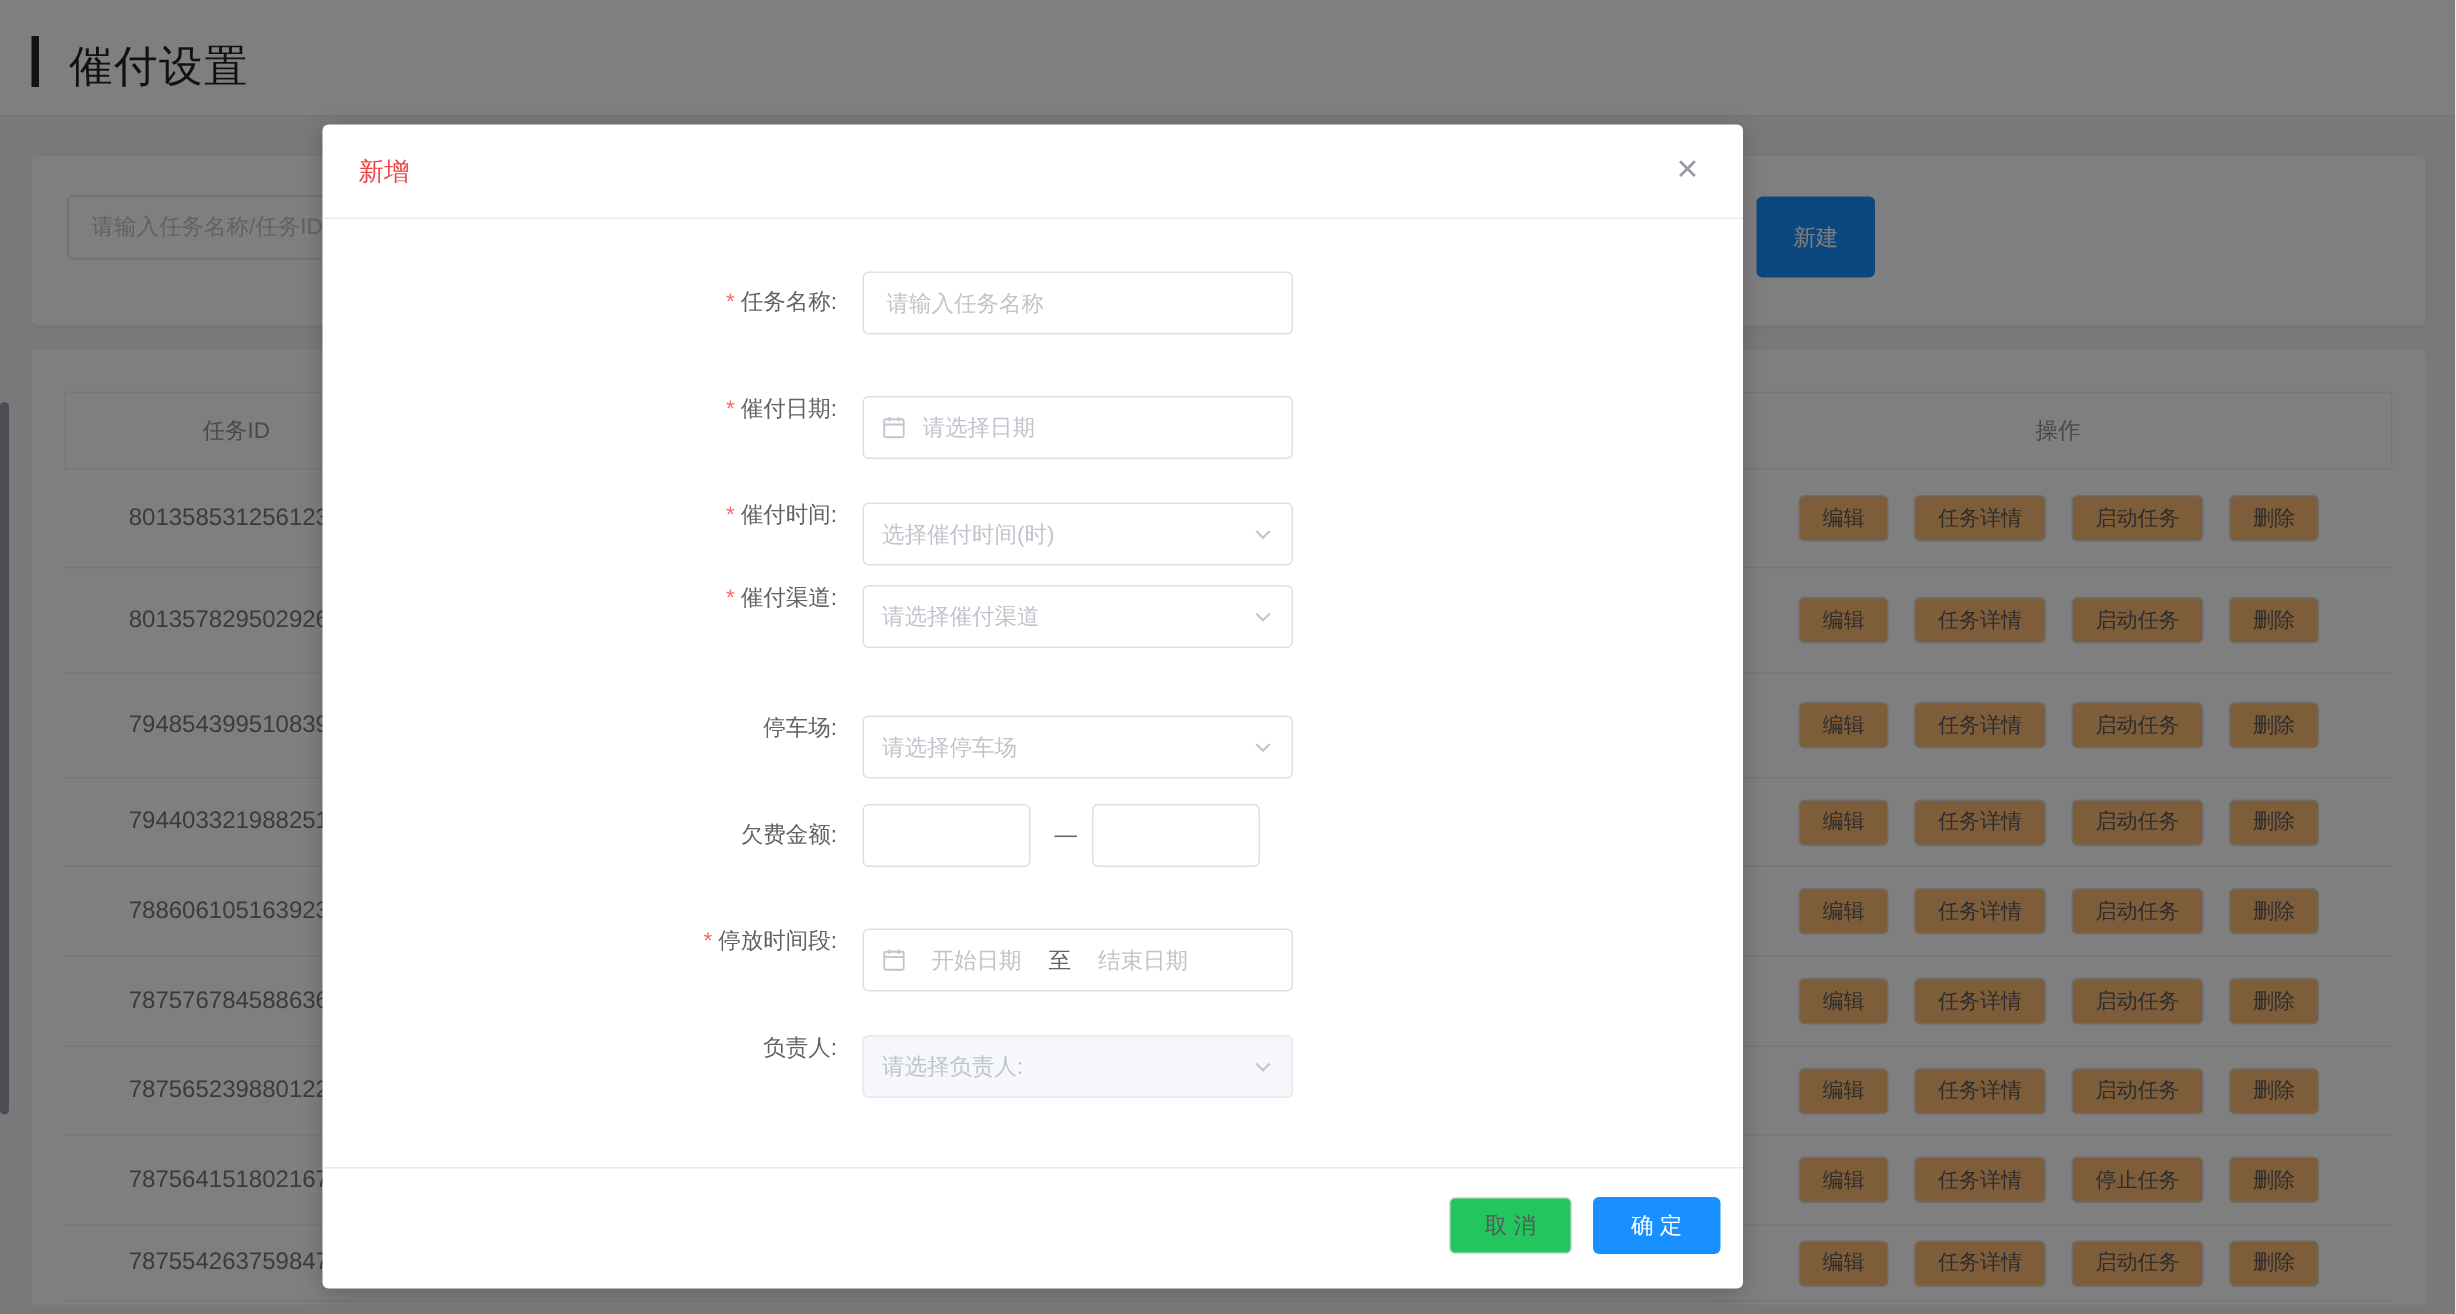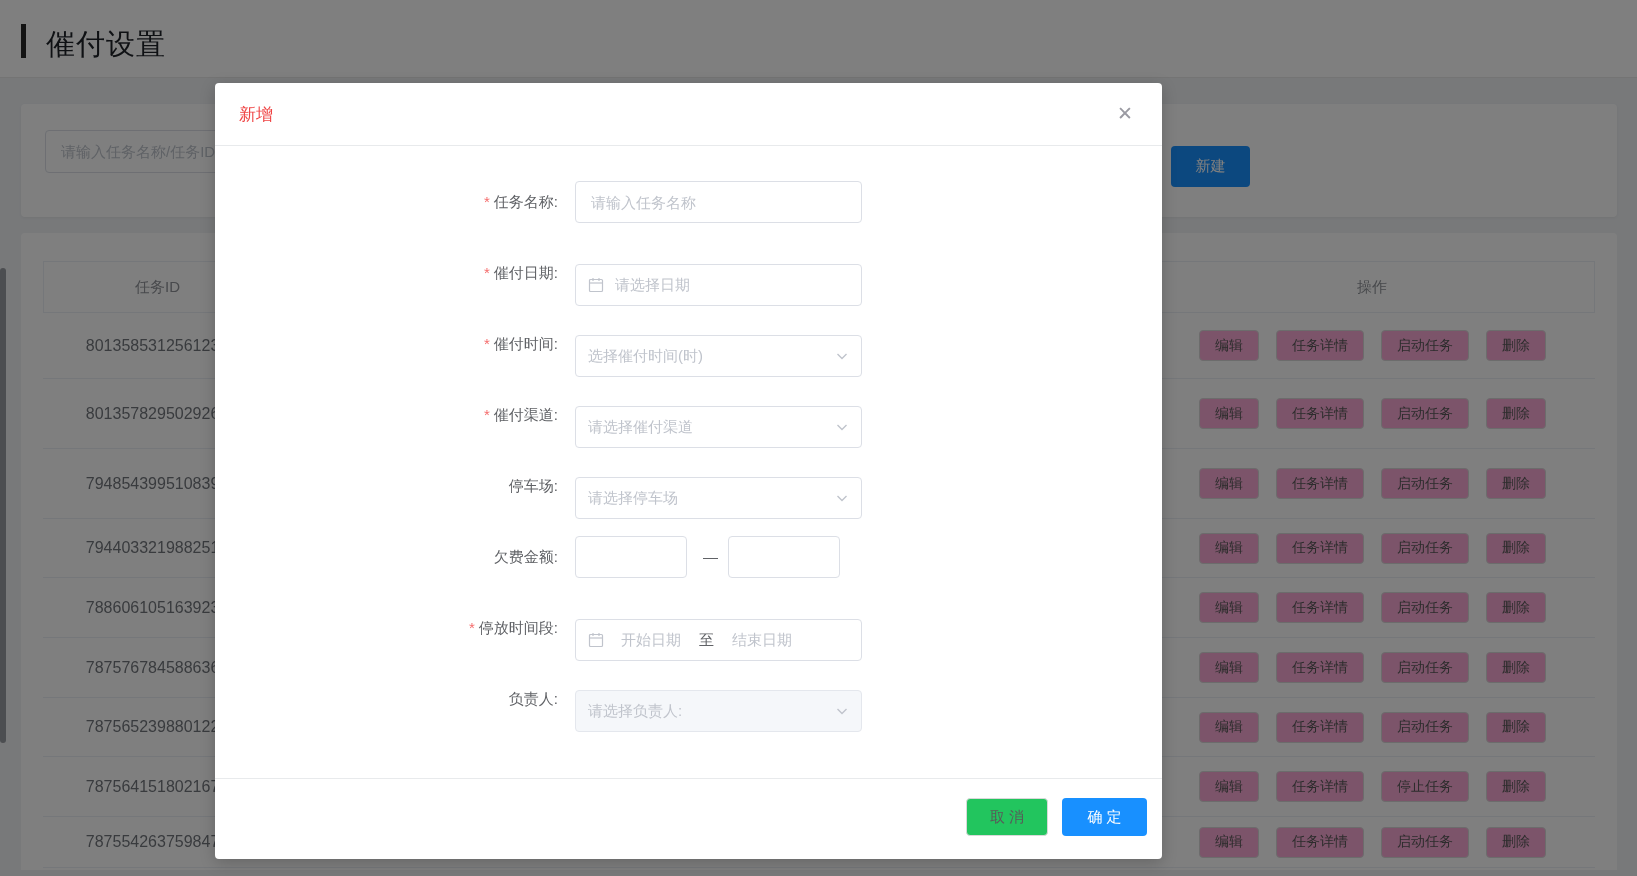--- a/index.html
+++ b/index.html
@@ -7,34 +7,34 @@
   .page{position:relative;width:1637px;height:876px;background:#f0f2f5;overflow:hidden;}
 
   
   .topbar{position:absolute;left:0;top:0;width:100%;height:77px;background:#fff;border-bottom:1px solid #e8e8e8;}
   .title-accent{position:absolute;left:21px;top:24px;width:5px;height:34px;background:#262626;}
   .page-title{position:absolute;left:46px;top:25px;font-size:29px;font-weight:400;color:#1f2329;letter-spacing:1px;}
 
   .filter-card{position:absolute;left:21px;top:104px;width:1596px;height:113px;background:#fff;border-radius:4px;box-shadow:0 1px 3px rgba(0,0,0,.05);}
   .search-input{position:absolute;left:24px;top:26px;width:430px;height:43px;box-sizing:border-box;border:1px solid #dcdfe6;border-radius:4px;padding:0 15px;font-size:15px;color:#606266;background:#fff;outline:none;}
   .search-input::placeholder{color:#bfc4cc;}
-  .create-btn{position:absolute;left:1150px;top:42px;width:79px;height:41px;background:#1890ff;color:#fff;font-size:15px;border:none;border-radius:4px;cursor:pointer;}
+  .create-btn{position:absolute;left:1150px;top:27px;width:79px;height:54px;background:#1890ff;color:#fff;font-size:15px;border:none;border-radius:4px;cursor:pointer;}
 
   .table-card{position:absolute;left:21px;top:233px;width:1596px;height:637px;background:#fff;border-radius:4px 4px 0 0;}
   .tbl{position:absolute;left:22px;top:28px;width:1552px;}
   .thead{display:flex;height:52px;box-sizing:border-box;border:1px solid #ebeef5;color:#909399;font-size:15px;}
   .th{display:flex;align-items:center;justify-content:center;box-sizing:border-box;}
   .th-id{width:228px;border-right:1px solid #ebeef5;}
   .th-spacer{flex:1;}
   .th-op{width:445px;border-left:1px solid #ebeef5;}
   .trow{display:flex;align-items:center;box-sizing:border-box;border-bottom:1px solid #ebeef5;}
   .td-id{width:228px;text-align:center;font-size:16px;color:#73777d;white-space:nowrap;}
   .td-spacer{flex:1;}
   .td-op{width:445px;display:flex;align-items:center;justify-content:center;gap:17px;}
-  .row-btn{height:31px;padding:0 15px;background:#f9a8d4;border:1px solid #d9d9d9;border-radius:4px;font-size:14px;color:#595959;cursor:pointer;white-space:nowrap;font-family:inherit;}
+  .row-btn{height:31px;padding:0 15px;background:#fdba74;border:1px solid #d9d9d9;border-radius:4px;font-size:14px;color:#595959;cursor:pointer;white-space:nowrap;font-family:inherit;}
 
   
   .mask{position:absolute;inset:0;background:rgba(0,0,0,0.5);z-index:10;}
   .left-scrollbar{position:absolute;left:0;top:268px;width:6px;height:475px;background:#4c4e51;border-radius:3px;z-index:30;}
 
   
   .modal{position:absolute;left:215px;top:83px;width:947px;height:776px;background:#fff;border-radius:4px;box-shadow:0 4px 16px rgba(0,0,0,.2);z-index:20;}
   .modal-header{position:absolute;left:0;top:0;width:100%;height:63px;box-sizing:border-box;border-bottom:1px solid #e8eaec;}
   .modal-title{position:absolute;left:24px;top:20px;font-size:17px;color:#ef4444;}
   .modal-close{position:absolute;right:23px;top:17px;width:28px;height:28px;border:none;background:transparent;color:#9a9aa2;font-size:19px;line-height:28px;text-align:center;cursor:pointer;padding:0;}
@@ -222,21 +222,21 @@
           <div class="fi-label"><span class="req">*</span>催付时间:</div>
           <div class="fi-control ctl-pad">
             <span class="ph">选择催付时间(时)</span>
             <span class="chevron">
               <svg width="14" height="14" viewBox="0 0 14 14" fill="none">
                 <path d="M2.5 5l4.5 4.5L11.5 5" stroke="#c0c4cc" stroke-width="1.4" fill="none"></path>
               </svg>
             </span>
           </div>
         </div>
-        <div class="form-item" style="top: 248px;">
+        <div class="form-item" style="top: 232px;">
           <div class="fi-label"><span class="req">*</span>催付渠道:</div>
           <div class="fi-control ctl-pad">
             <span class="ph">请选择催付渠道</span>
             <span class="chevron">
               <svg width="14" height="14" viewBox="0 0 14 14" fill="none">
                 <path d="M2.5 5l4.5 4.5L11.5 5" stroke="#c0c4cc" stroke-width="1.4" fill="none"></path>
               </svg>
             </span>
           </div>
         </div>

